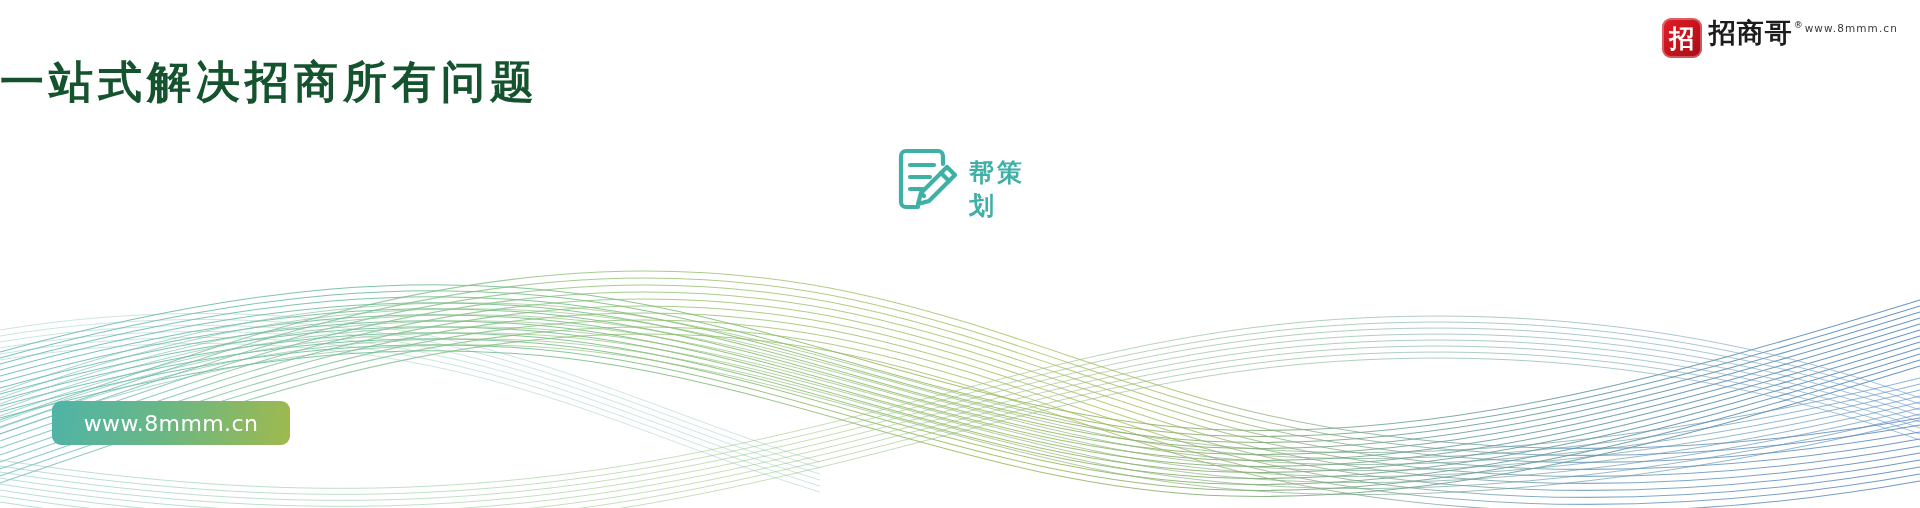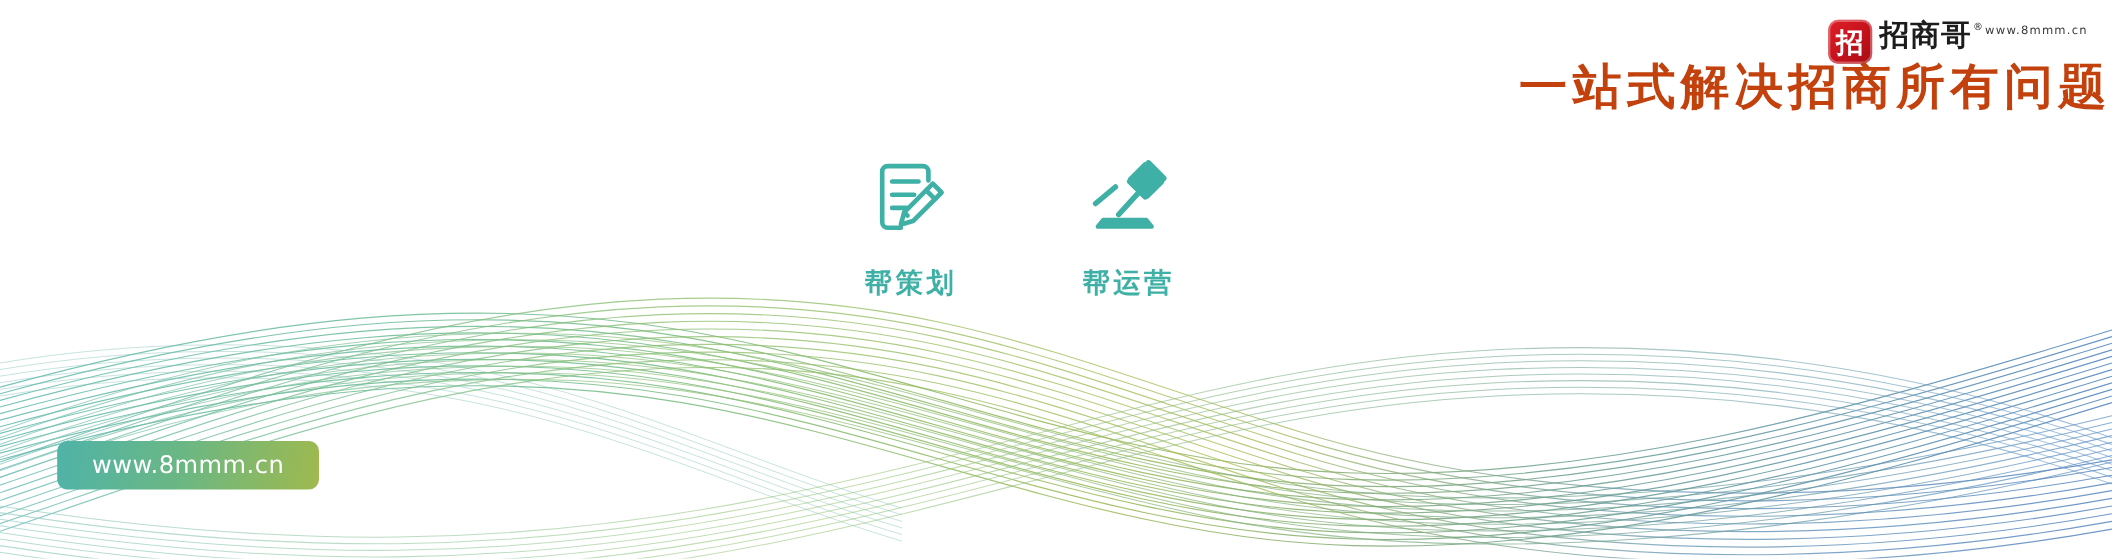--- a/index.html
+++ b/index.html
@@ -65,44 +65,44 @@
     margin-top: 3px;
     margin-left: 1px;
     font-family: "DejaVu Sans", sans-serif;
   }
 
   
   .headline {
     position: absolute;
     top: 57px;
     left: 0; right: 0;
-    text-align: right;
-    color: #c2410c;
+    text-align: left;
+    color: #14532d;
     font-size: 44px;
     font-weight: bold;
     letter-spacing: 5px;
     line-height: 1.2;
-    font-family: Liberation Mono, monospace;
+    font-family: Liberation Serif, serif;
   }
 
   
   .features {
     position: absolute;
     top: 136px;
     left: 50%;
     transform: translateX(-50%);
     display: flex;
     align-items: flex-start;
     gap: 48px;
   }
   .feature {
     width: 150px;
     display: flex;
-    flex-direction: column;
-    align-items: flex-start;
+    flex-direction: row;
+    align-items: flex-end;
   }
   .feature-icon {
     height: 86px;
     display: flex;
     align-items: center;
     justify-content: center;
   }
   .feature-label {
     margin-top: 18px;
     color: #3eb0a6;
@@ -253,35 +253,20 @@
           <path d="M25 52 H38"></path>
           <path d="M62 30 l8 8 -26 26 -11 3 3 -11 z"></path>
           <path d="M56 36 l8 8"></path>
           <path d="M36 56 l3 3"></path>
         </svg>
       </div>
       <div class="feature-label">帮策划</div>
     </div>
 
 
-    <div class="feature">
-      <div class="feature-icon">
-        <svg width="84" height="84" viewBox="0 0 84 84" fill="none" xmlns="http://www.w3.org/2000/svg">
-          <g stroke="#3eb0a6" stroke-width="5" stroke-linecap="round">
-            <path d="M60 11 L74 25"></path>
-            <path d="M43 28 L57 42"></path>
-            <path d="M12 48 L30 33"></path>
-            <path d="M53 36 L33 58"></path>
-          </g>
-          <path d="M57 13 L72 28 l-13 13 -15 -15 z" fill="#3eb0a6" stroke="#3eb0a6" stroke-width="5" stroke-linejoin="round"></path>
-          <path d="M19 63 H58 l5 6 H14 z" fill="#3eb0a6" stroke="#3eb0a6" stroke-width="4" stroke-linejoin="round"></path>
-        </svg>
-      </div>
-      <div class="feature-label">帮运营</div>
-    </div>
 
 
   </div>
 
   <div class="url-pill">
     <span>www.8mmm.cn</span>
   </div>
 
 </div>
 

